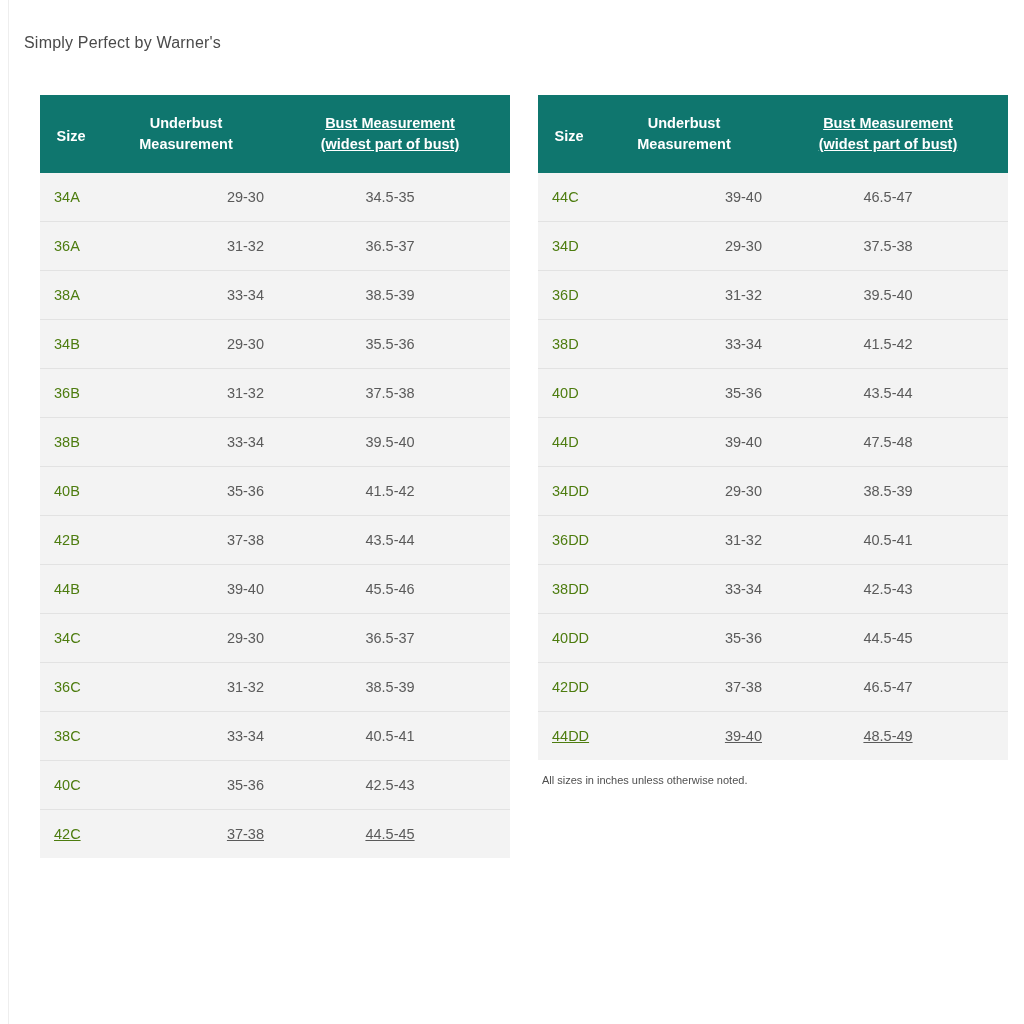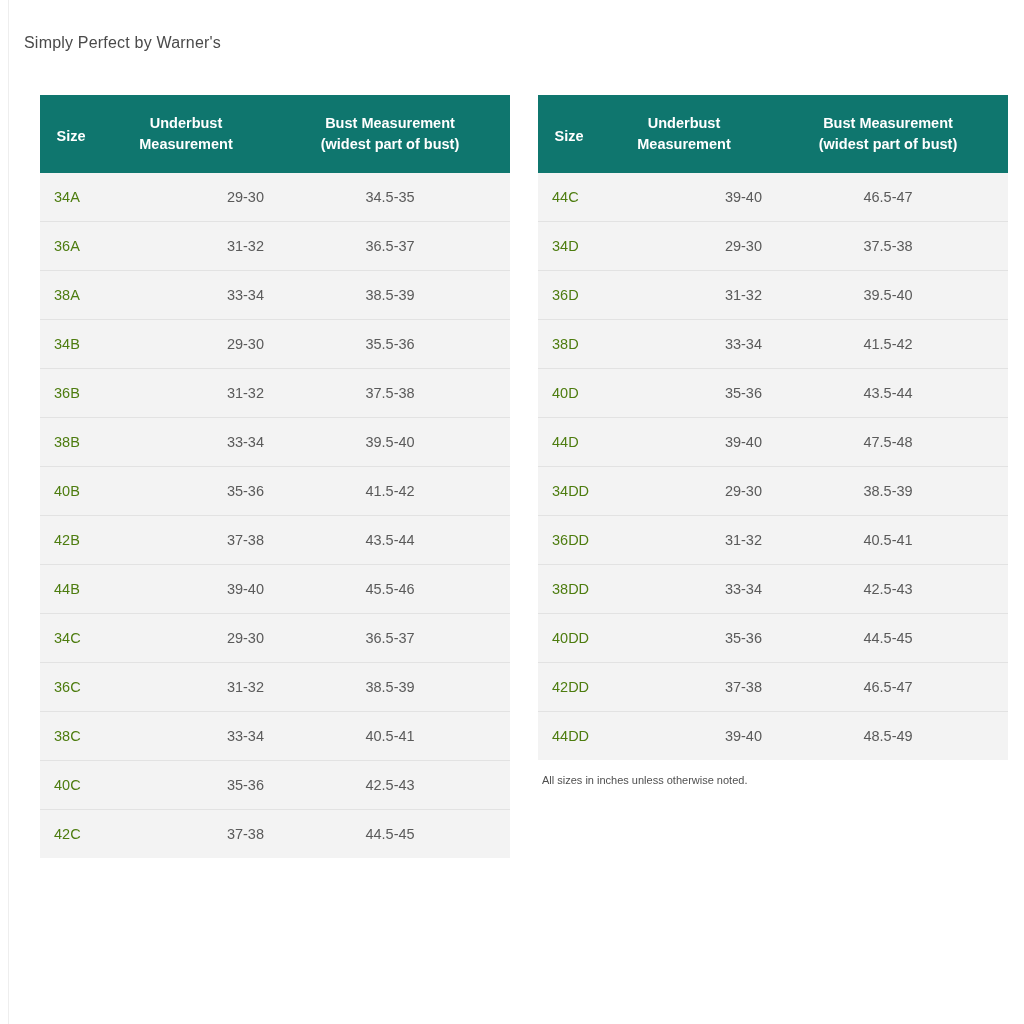--- a/index.html
+++ b/index.html
@@ -72,20 +72,21 @@
   table.size-table thead th.col-size {
     width: 62px;
     vertical-align: bottom;
     padding-bottom: 26px;
   }
   table.size-table thead th.col-under {
     width: 168px;
   }
   table.size-table thead th.col-bust {
     width: 240px;
+    text-decoration: underline;
   }
   table.size-table tbody td {
     padding: 16px 6px;
     font-size: 14.5px;
     color: #5a5a5a;
     border-bottom: 1px solid #e2e2e2;
     background: #f3f3f3;
     text-align: center;
     white-space: nowrap;
   }
@@ -93,20 +94,21 @@
     text-align: left;
     padding-left: 14px;
     color: #4d7c0f;
   }
   table.size-table tbody tr td:nth-child(2) {
     text-align: right;
     padding-left: 18px;
   }
   table.size-table tbody tr:last-child td {
     border-bottom: none;
+    text-decoration: underline;
   }
   .table-note {
     font-size: 11px;
     color: #4f4f4f;
     padding: 14px 4px 0 4px;
     white-space: nowrap;
   }
 </style>
 </head>
 <body>

